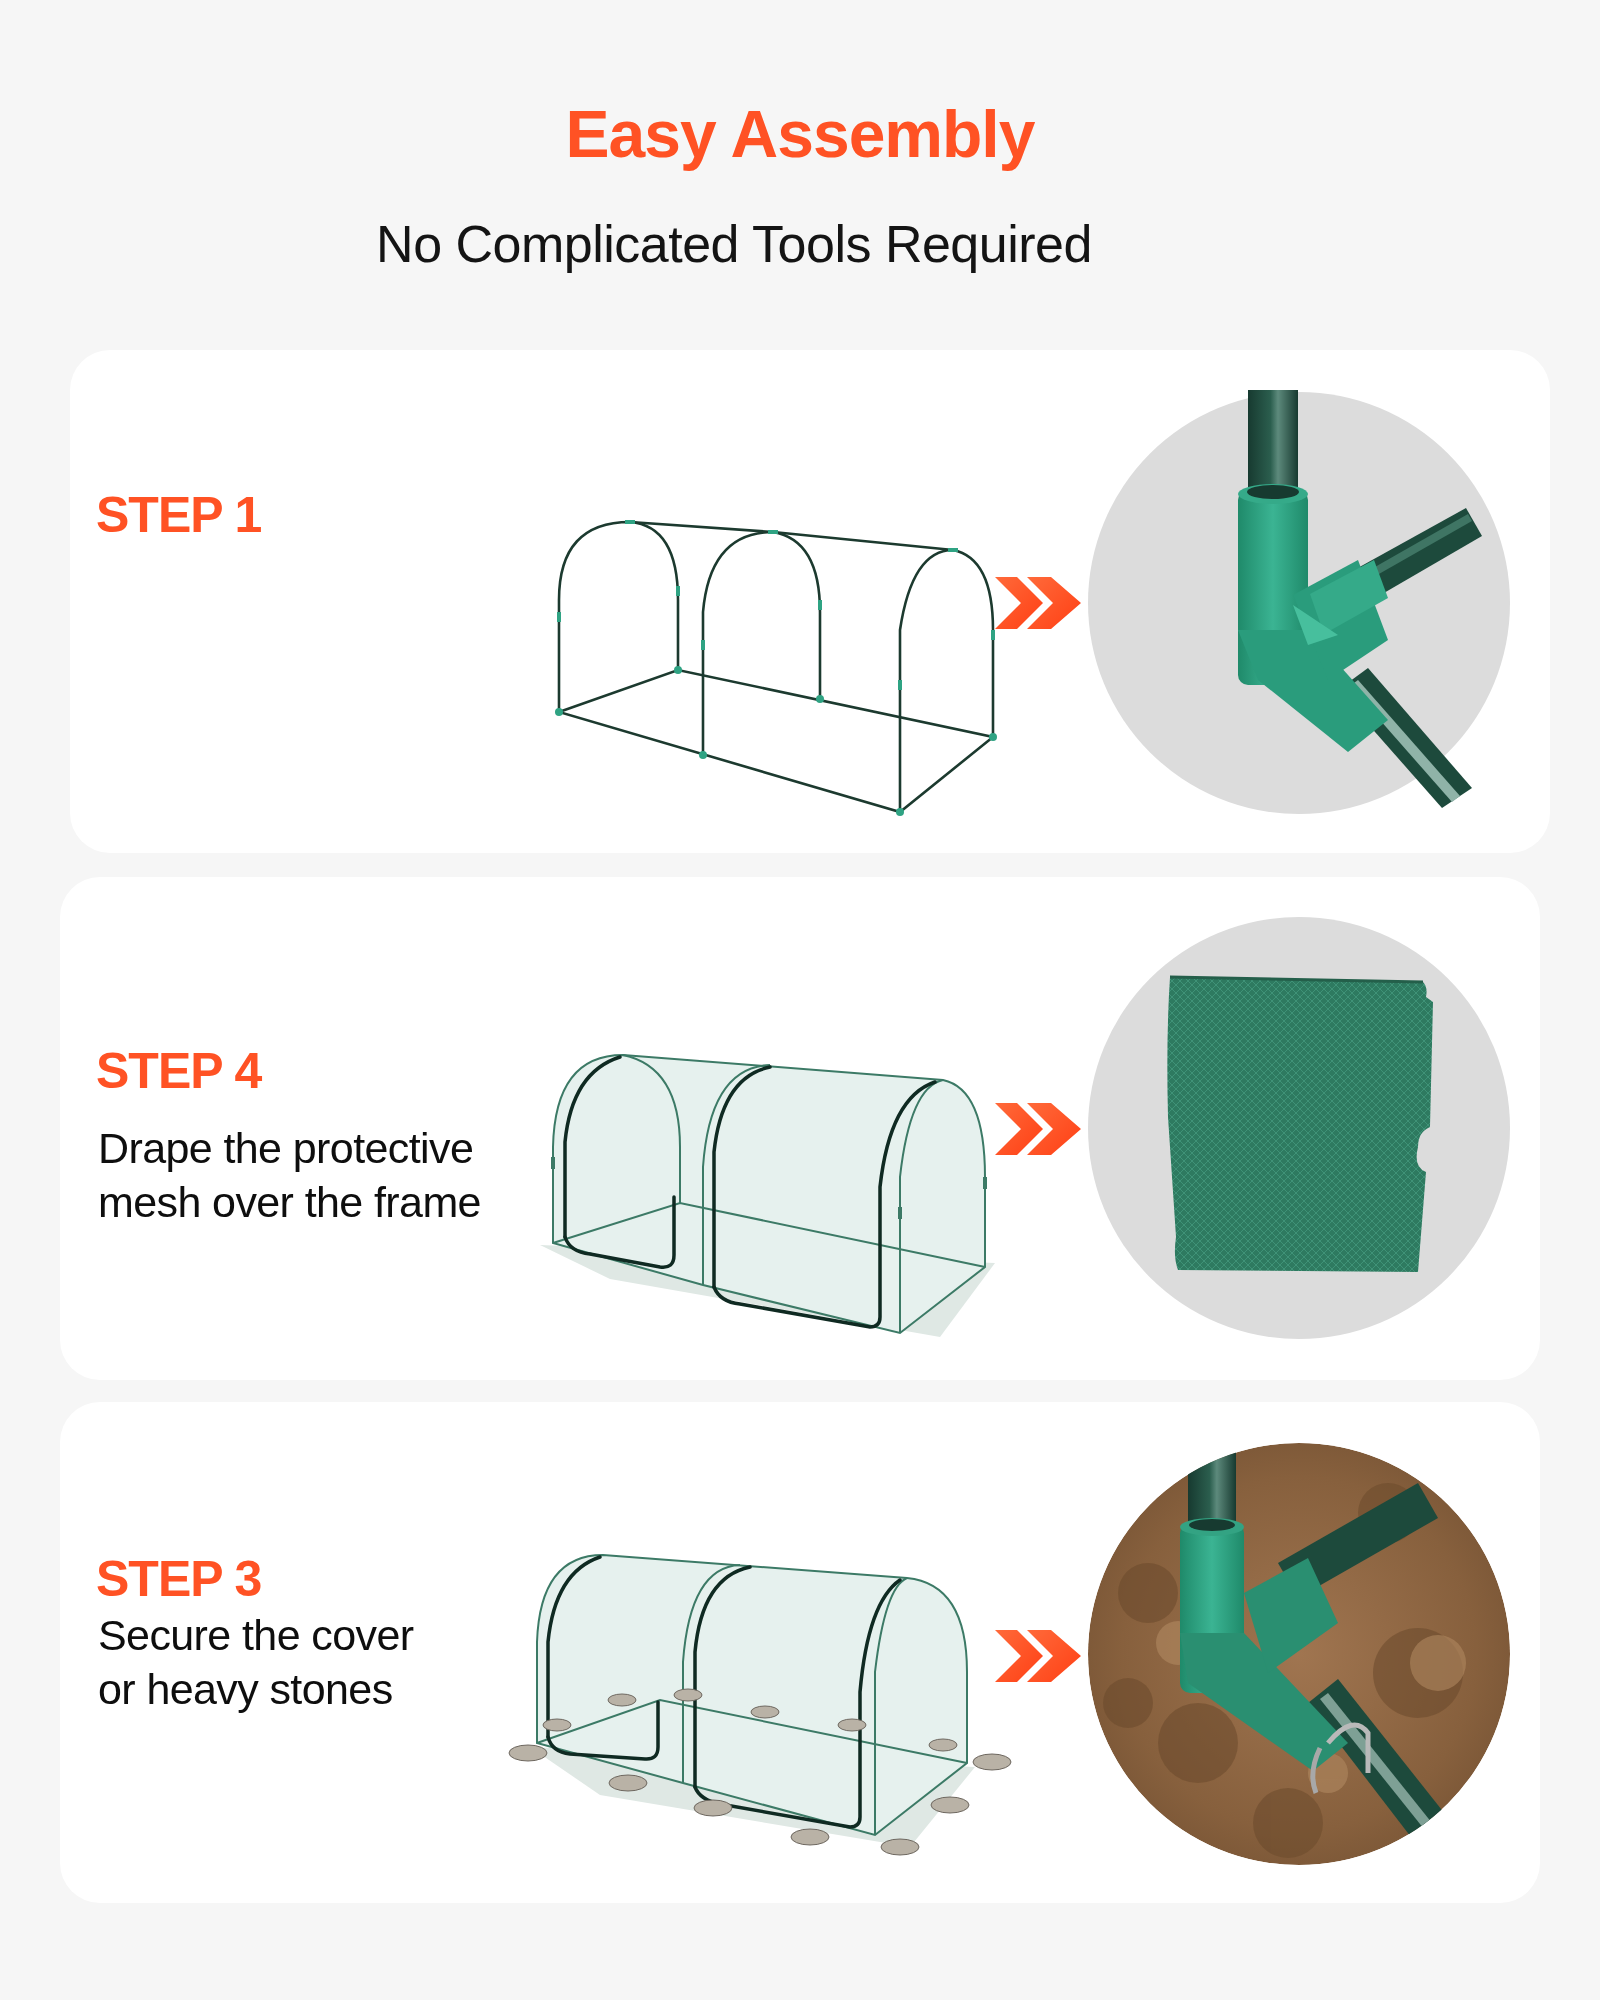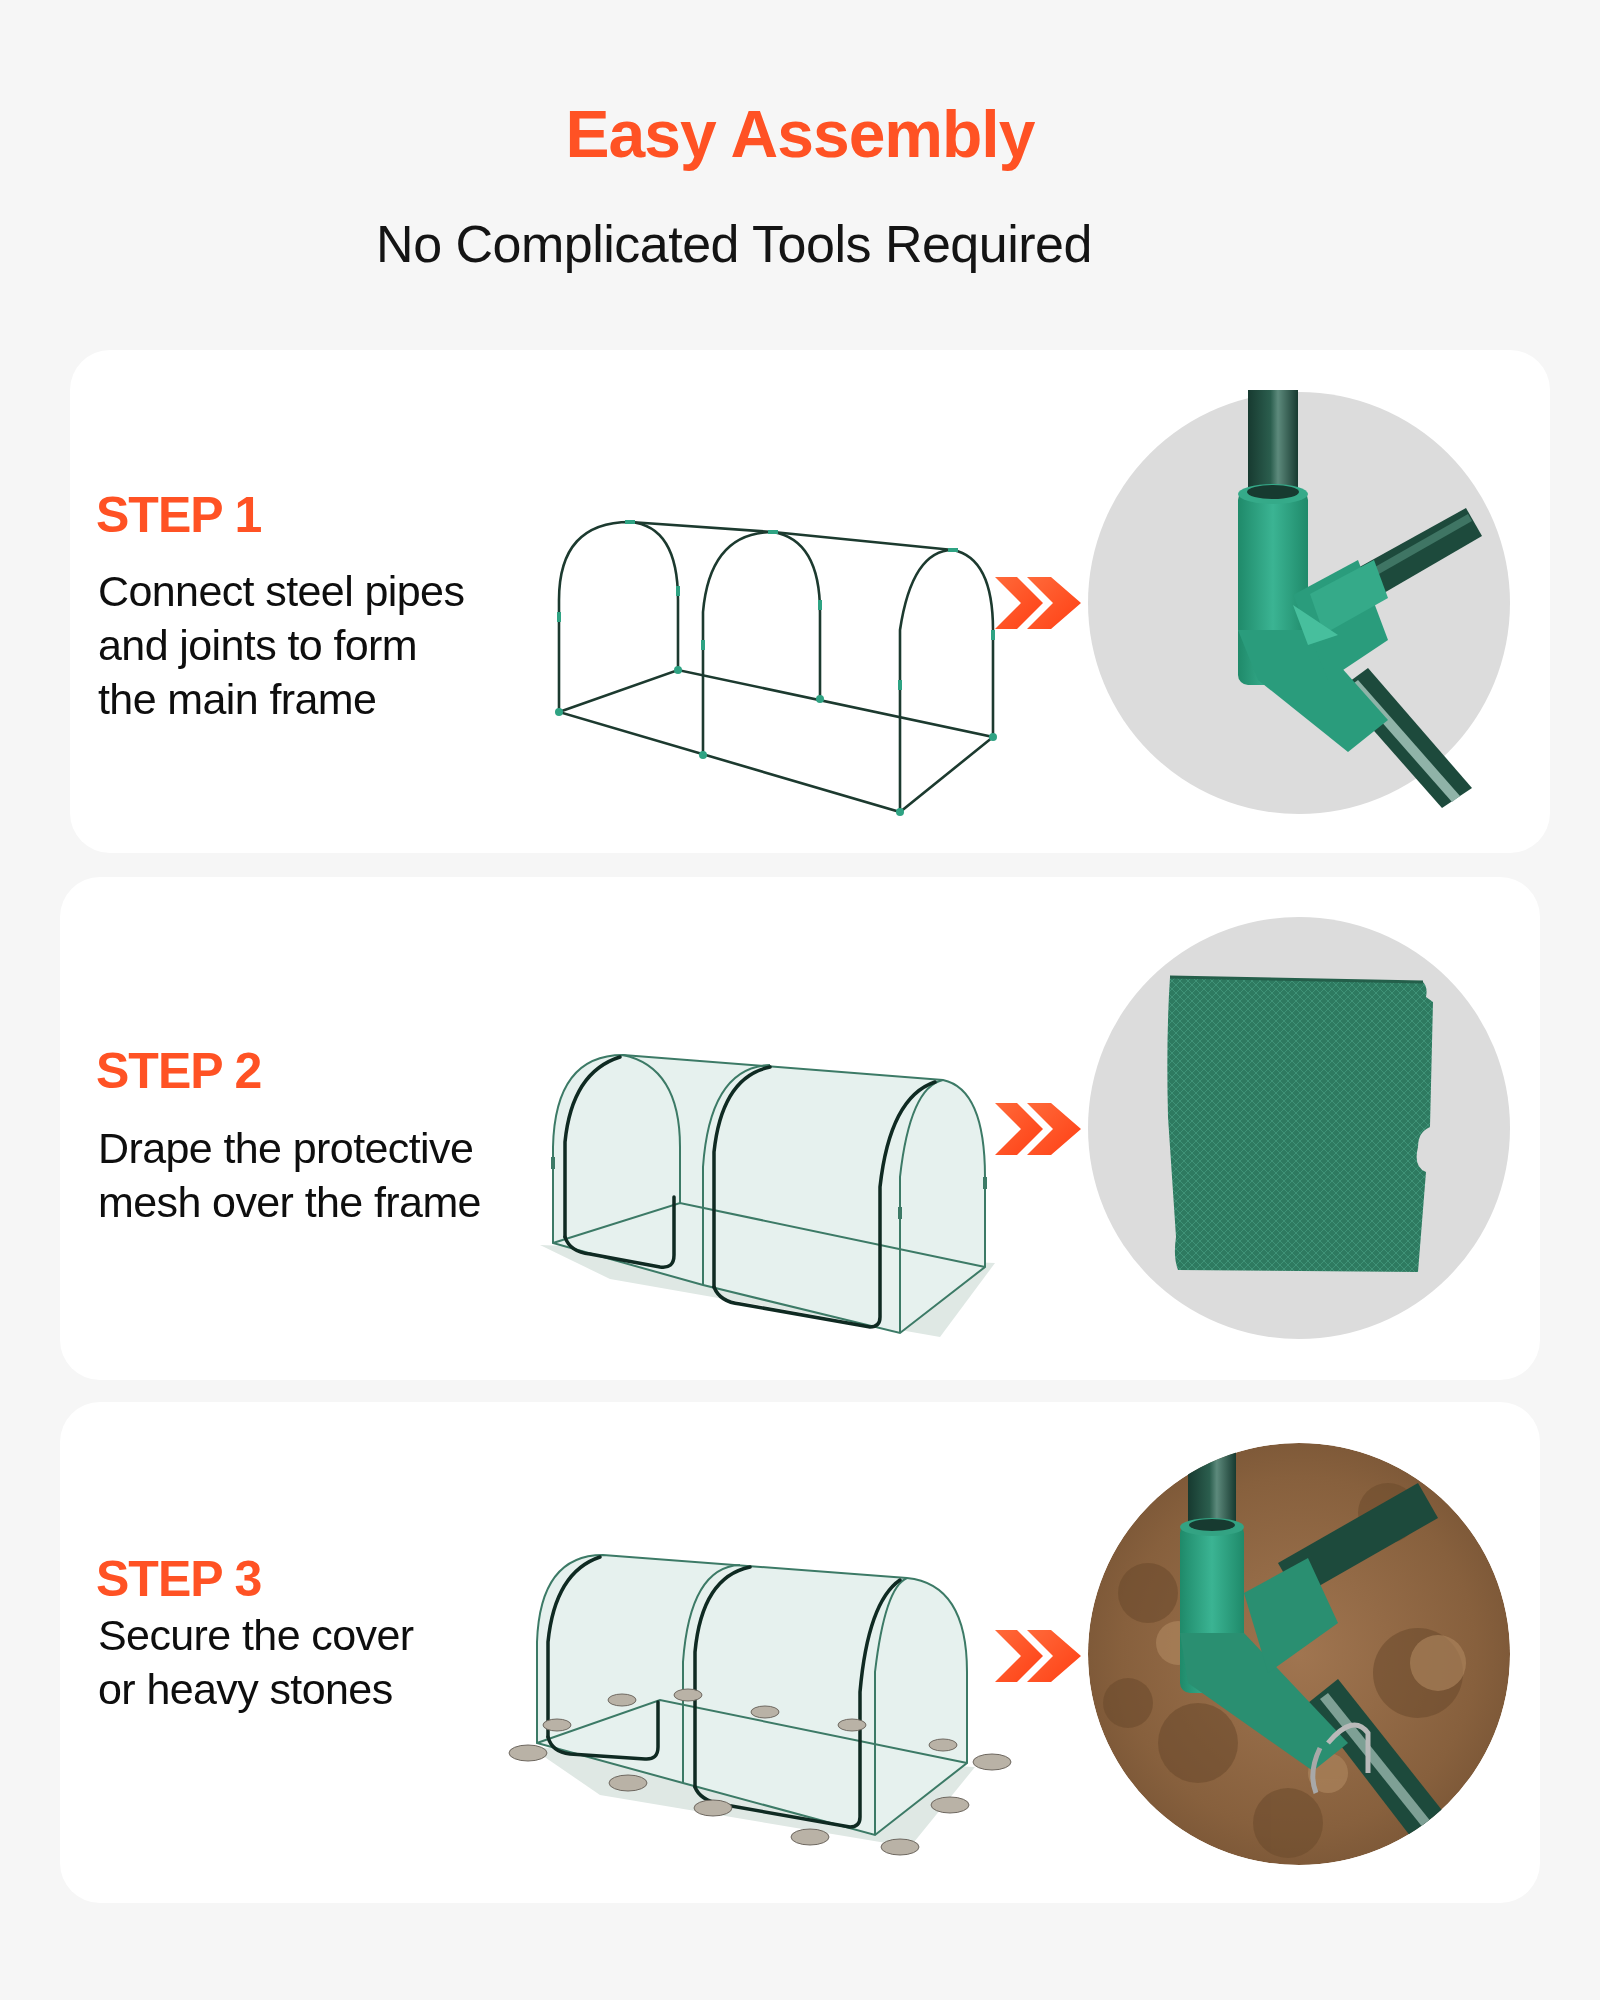--- a/index.html
+++ b/index.html
@@ -68,25 +68,20 @@
     <radialGradient id="soilGrad" cx="0.5" cy="0.5" r="0.7">
       <stop offset="0" stop-color="#a07550"></stop>
       <stop offset="0.6" stop-color="#87603d"></stop>
       <stop offset="1" stop-color="#6a4a2e"></stop>
     </radialGradient>
   </defs>
 </svg>
 
 <div class="card" style="left:70px; top:350px; width:1480px; height:503px;">
   <div class="step-label" style="top:137px; color:#ff5224;">STEP 1</div>
-  <div class="step-text" style="top:214px;">
-    <div>Connect steel pipes</div>
-    <div>and joints to form</div>
-    <div>the main frame</div>
-  </div>
 
   <svg class="illus" style="left:470px; top:150px;" width="480" height="330" viewBox="470 150 480 330">
     <g fill="none" stroke="#1c3a2f" stroke-width="2.6" stroke-linecap="round">
 
       <path d="M489 362 L489 250 Q489 172 560 172 Q608 176 608 250 L608 320"></path>
       <path d="M633 405 L633 262 Q640 182 703 182 Q750 190 750 262 L750 349"></path>
       <path d="M830 462 L830 280 Q842 200 883 200 Q923 208 923 280 L923 387"></path>
 
       <path d="M560 172 L703 182 L883 200"></path>
 
@@ -137,21 +132,21 @@
       <polygon points="205,205 270,170 300,250 240,290" fill="#2a9c7c"></polygon>
       <polygon points="222,204 286,170 300,208 236,244" fill="#35aa89"></polygon>
       <polygon points="205,215 220,255 250,245" fill="#47bf9d"></polygon>
       <ellipse cx="185" cy="104" rx="35" ry="10" fill="#35aa89"></ellipse>
       <ellipse cx="185" cy="102" rx="26" ry="7" fill="#173a30"></ellipse>
     </svg>
   </div>
 </div>
 
 <div class="card" style="left:60px; top:877px; width:1480px; height:503px;">
-  <div class="step-label" style="top:166px; color:#ff5224; left:36px;">STEP 2</div>
+  <div class="step-label" style="top:166px; color:#ff5224; left:36px;">STEP 4</div>
   <div class="step-text" style="top:244px; left:38px;">
     <div>Drape the protective</div>
     <div>mesh over the frame</div>
   </div>
 
   <svg class="illus" style="left:470px; top:160px;" width="480" height="320" viewBox="470 160 480 320">
 
     <polygon points="480,368 935,386 880,460 550,402" fill="#dfe8e4"></polygon>
 
     <path d="M493 366 L493 270 Q495 178 563 178 L883 203 Q925 212 925 300 L925 390 L840 456 L643 408 Z" fill="#e6f1ee" stroke="#3c7a66" stroke-width="2"></path>

